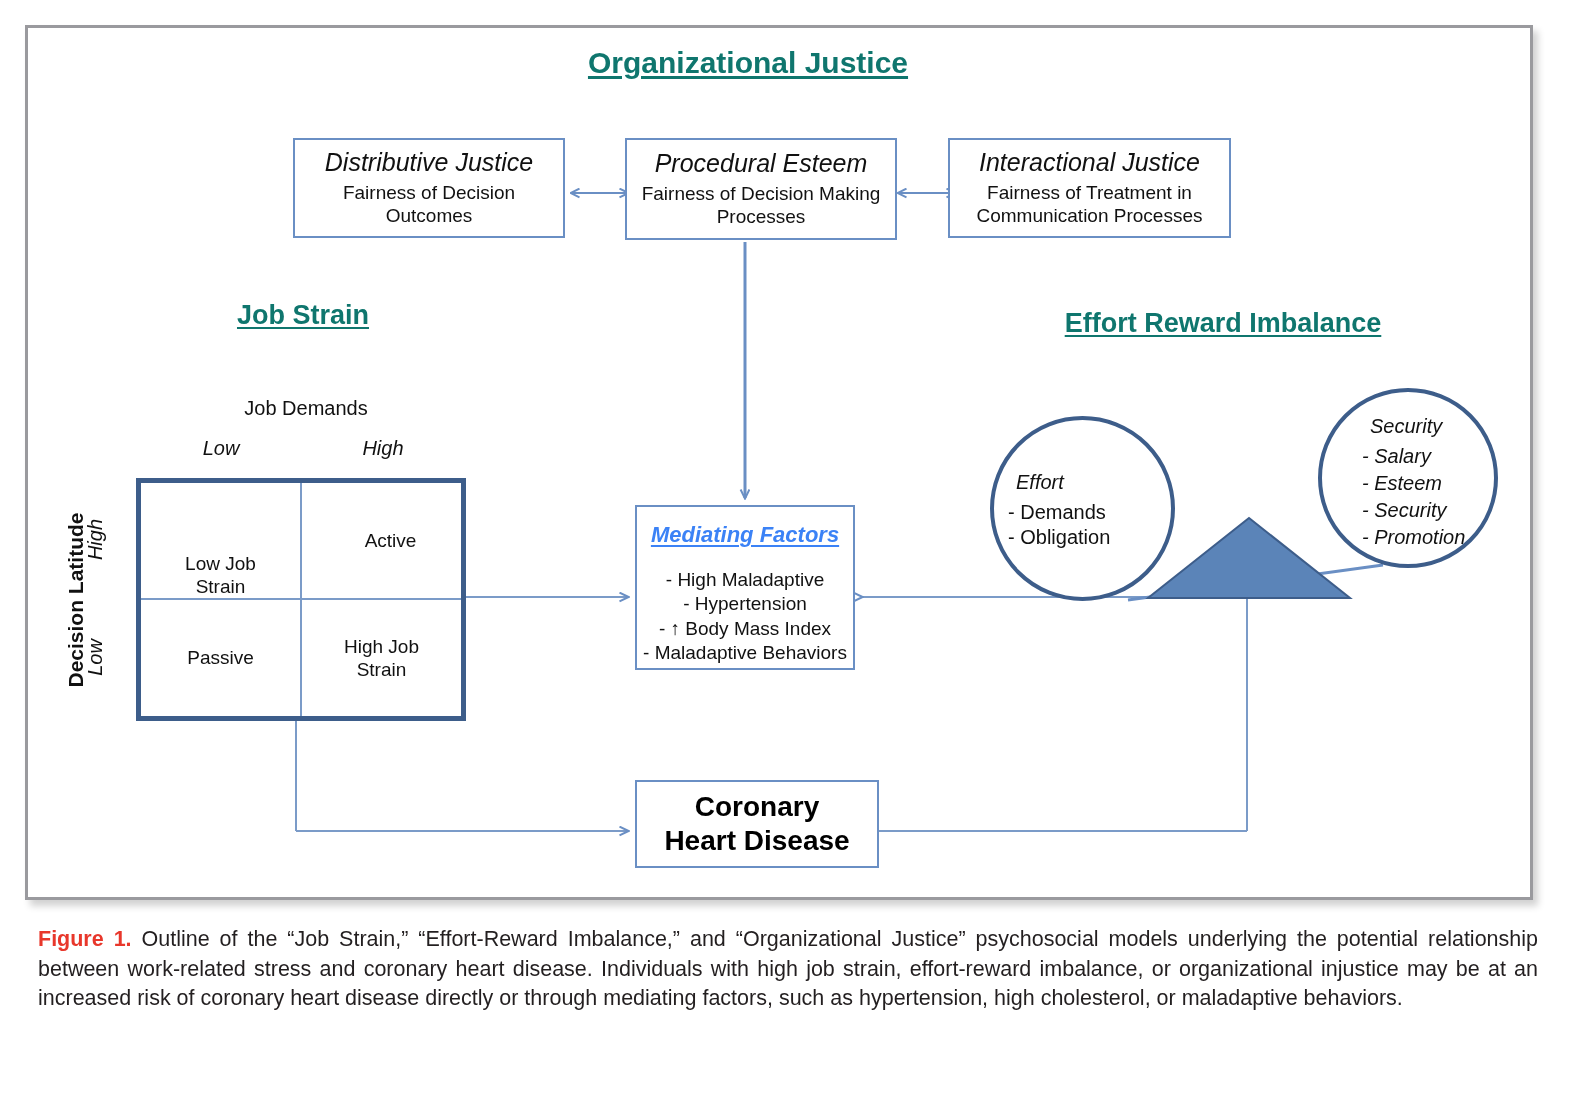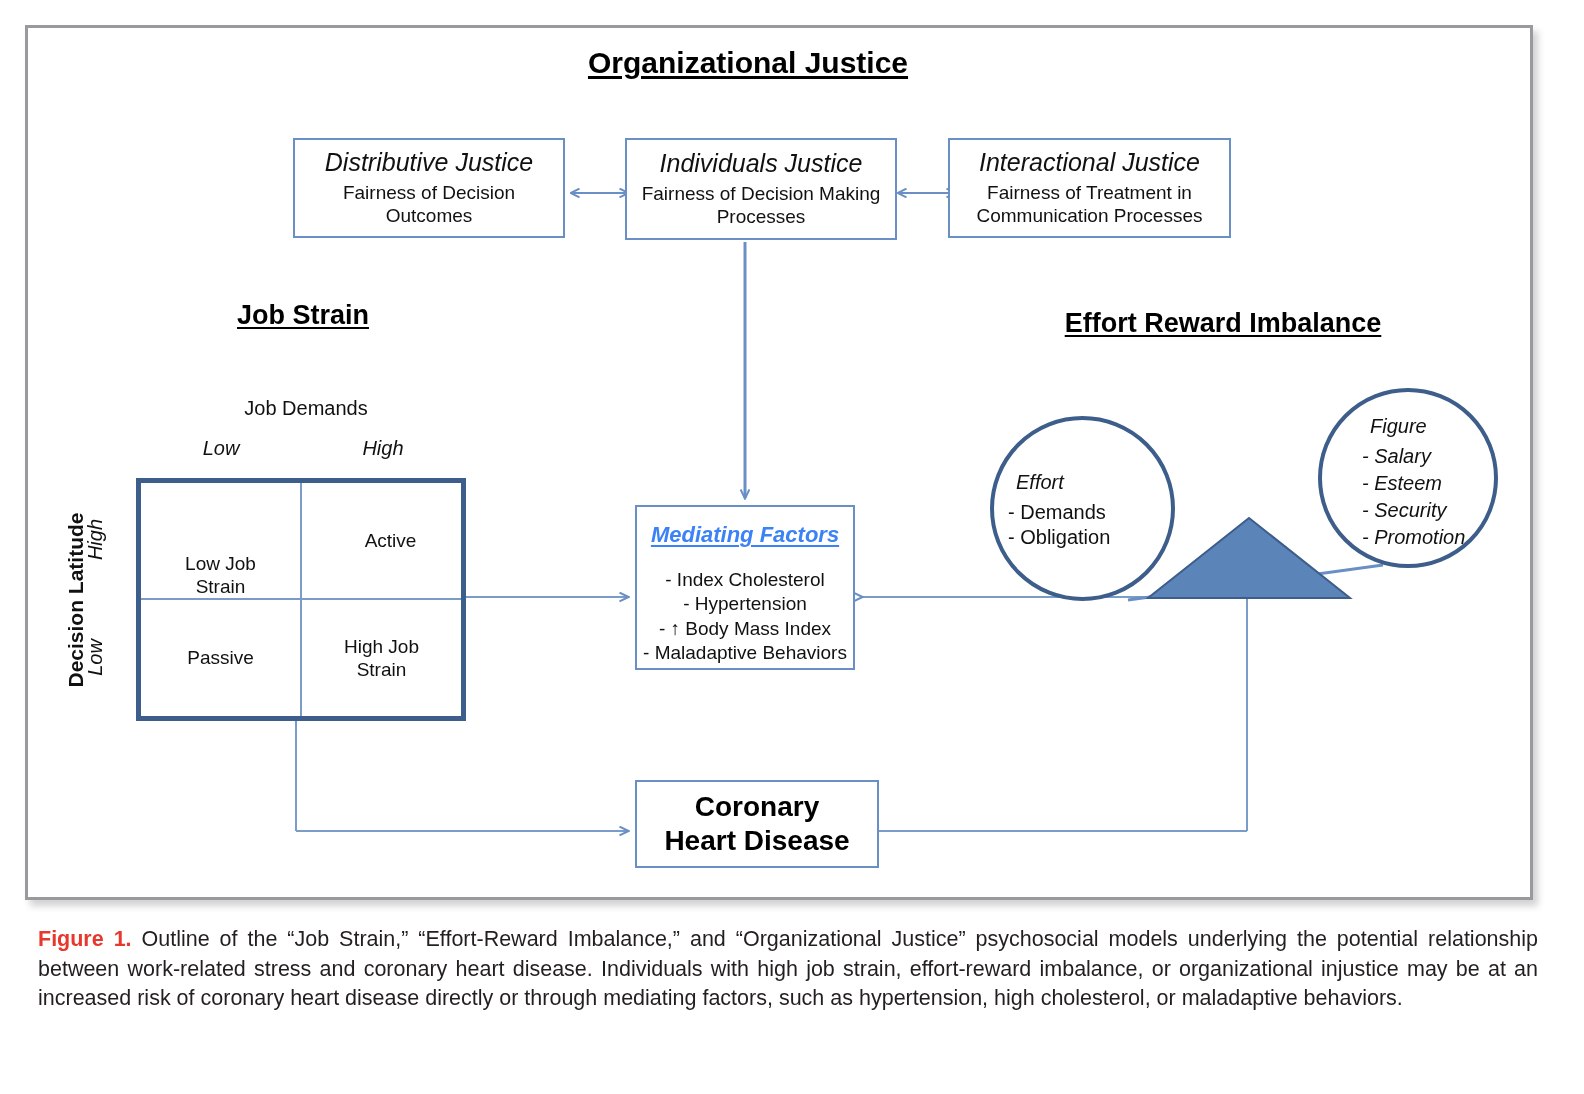--- a/index.html
+++ b/index.html
@@ -10,21 +10,21 @@
     position:absolute;left:25px;top:25px;width:1508px;height:875px;
     border:3px solid #9a9a9e;background:#ffffff;
     box-shadow:5px 6px 7px rgba(0,0,0,0.18);
     box-sizing:border-box;
   }
   #diagram{position:absolute;left:0;top:0;width:1502px;height:869px;}
 
   
   .abs{position:absolute;box-sizing:border-box;}
   .ttl{
-    font-weight:bold;color:#000000;text-align:center;
+    font-weight:bold;color:#0f766e;text-align:center;
     text-decoration:underline;text-underline-offset:3px;
   }
   .jbox{
     border:2px solid #6a8fc4;background:#fff;text-align:center;
     display:flex;flex-direction:column;justify-content:center;align-items:center;
     box-sizing:border-box;
   }
   .jbox .hd{font-style:italic;font-size:25px;color:#111;line-height:1.1;margin-bottom:4px;}
   .jbox .sub{font-size:19px;color:#111;line-height:1.22;}
 
@@ -139,21 +139,21 @@
 
     <div class="abs ttl" style="left:0;top:18px;width:1440px;font-size:30px;">Organizational Justice</div>
 
     <div class="abs jbox" id="box-distributive" style="left:265px;top:110px;width:272px;height:100px;">
       <div class="hd">Distributive Justice</div>
       <div class="sub">Fairness of Decision</div>
       <div class="sub">Outcomes</div>
     </div>
 
     <div class="abs jbox" id="box-procedural" style="left:597px;top:110px;width:272px;height:102px;">
-      <div class="hd">Individuals Justice</div>
+      <div class="hd">Procedural Esteem</div>
       <div class="sub">Fairness of Decision Making</div>
       <div class="sub">Processes</div>
     </div>
 
     <div class="abs jbox" id="box-interactional" style="left:920px;top:110px;width:283px;height:100px;">
       <div class="hd">Interactional Justice</div>
       <div class="sub">Fairness of Treatment in</div>
       <div class="sub">Communication Processes</div>
     </div>
 
@@ -197,31 +197,31 @@
 
     <div class="abs ttl" style="left:1000px;top:280px;width:390px;font-size:27px;">Effort Reward Imbalance</div>
 
     <div class="circ" id="circle-effort" style="left:962px;top:388px;width:185px;height:185px;">
       <div class="ct ihd" style="left:22px;top:50px;">Effort</div>
       <div class="ct" style="left:14px;top:80px;">- Demands</div>
       <div class="ct" style="left:14px;top:105px;">- Obligation</div>
     </div>
 
     <div class="circ" id="circle-rewards" style="left:1290px;top:360px;width:180px;height:180px;">
-      <div class="ct ihd" style="left:48px;top:22px;">Figure</div>
+      <div class="ct ihd" style="left:48px;top:22px;">Security</div>
       <div class="ct ihd" style="left:40px;top:52px;font-size:20px;">- Salary</div>
       <div class="ct ihd" style="left:40px;top:79px;font-size:20px;">- Esteem</div>
       <div class="ct ihd" style="left:40px;top:106px;font-size:20px;">- Security</div>
       <div class="ct ihd" style="left:40px;top:133px;font-size:20px;">- Promotion</div>
     </div>
 
     <div class="abs" id="mediating">
       <div class="mh">Mediating Factors</div>
       <div class="ml">
-        <div>- Index Cholesterol</div>
+        <div>- High Maladaptive</div>
         <div>- Hypertension</div>
         <div>- ↑ Body Mass Index</div>
         <div>- Maladaptive Behaviors</div>
       </div>
     </div>
 
     <div class="abs" id="chd">
       <div>
         <span>Coronary</span><br>
         <span>Heart Disease</span>

